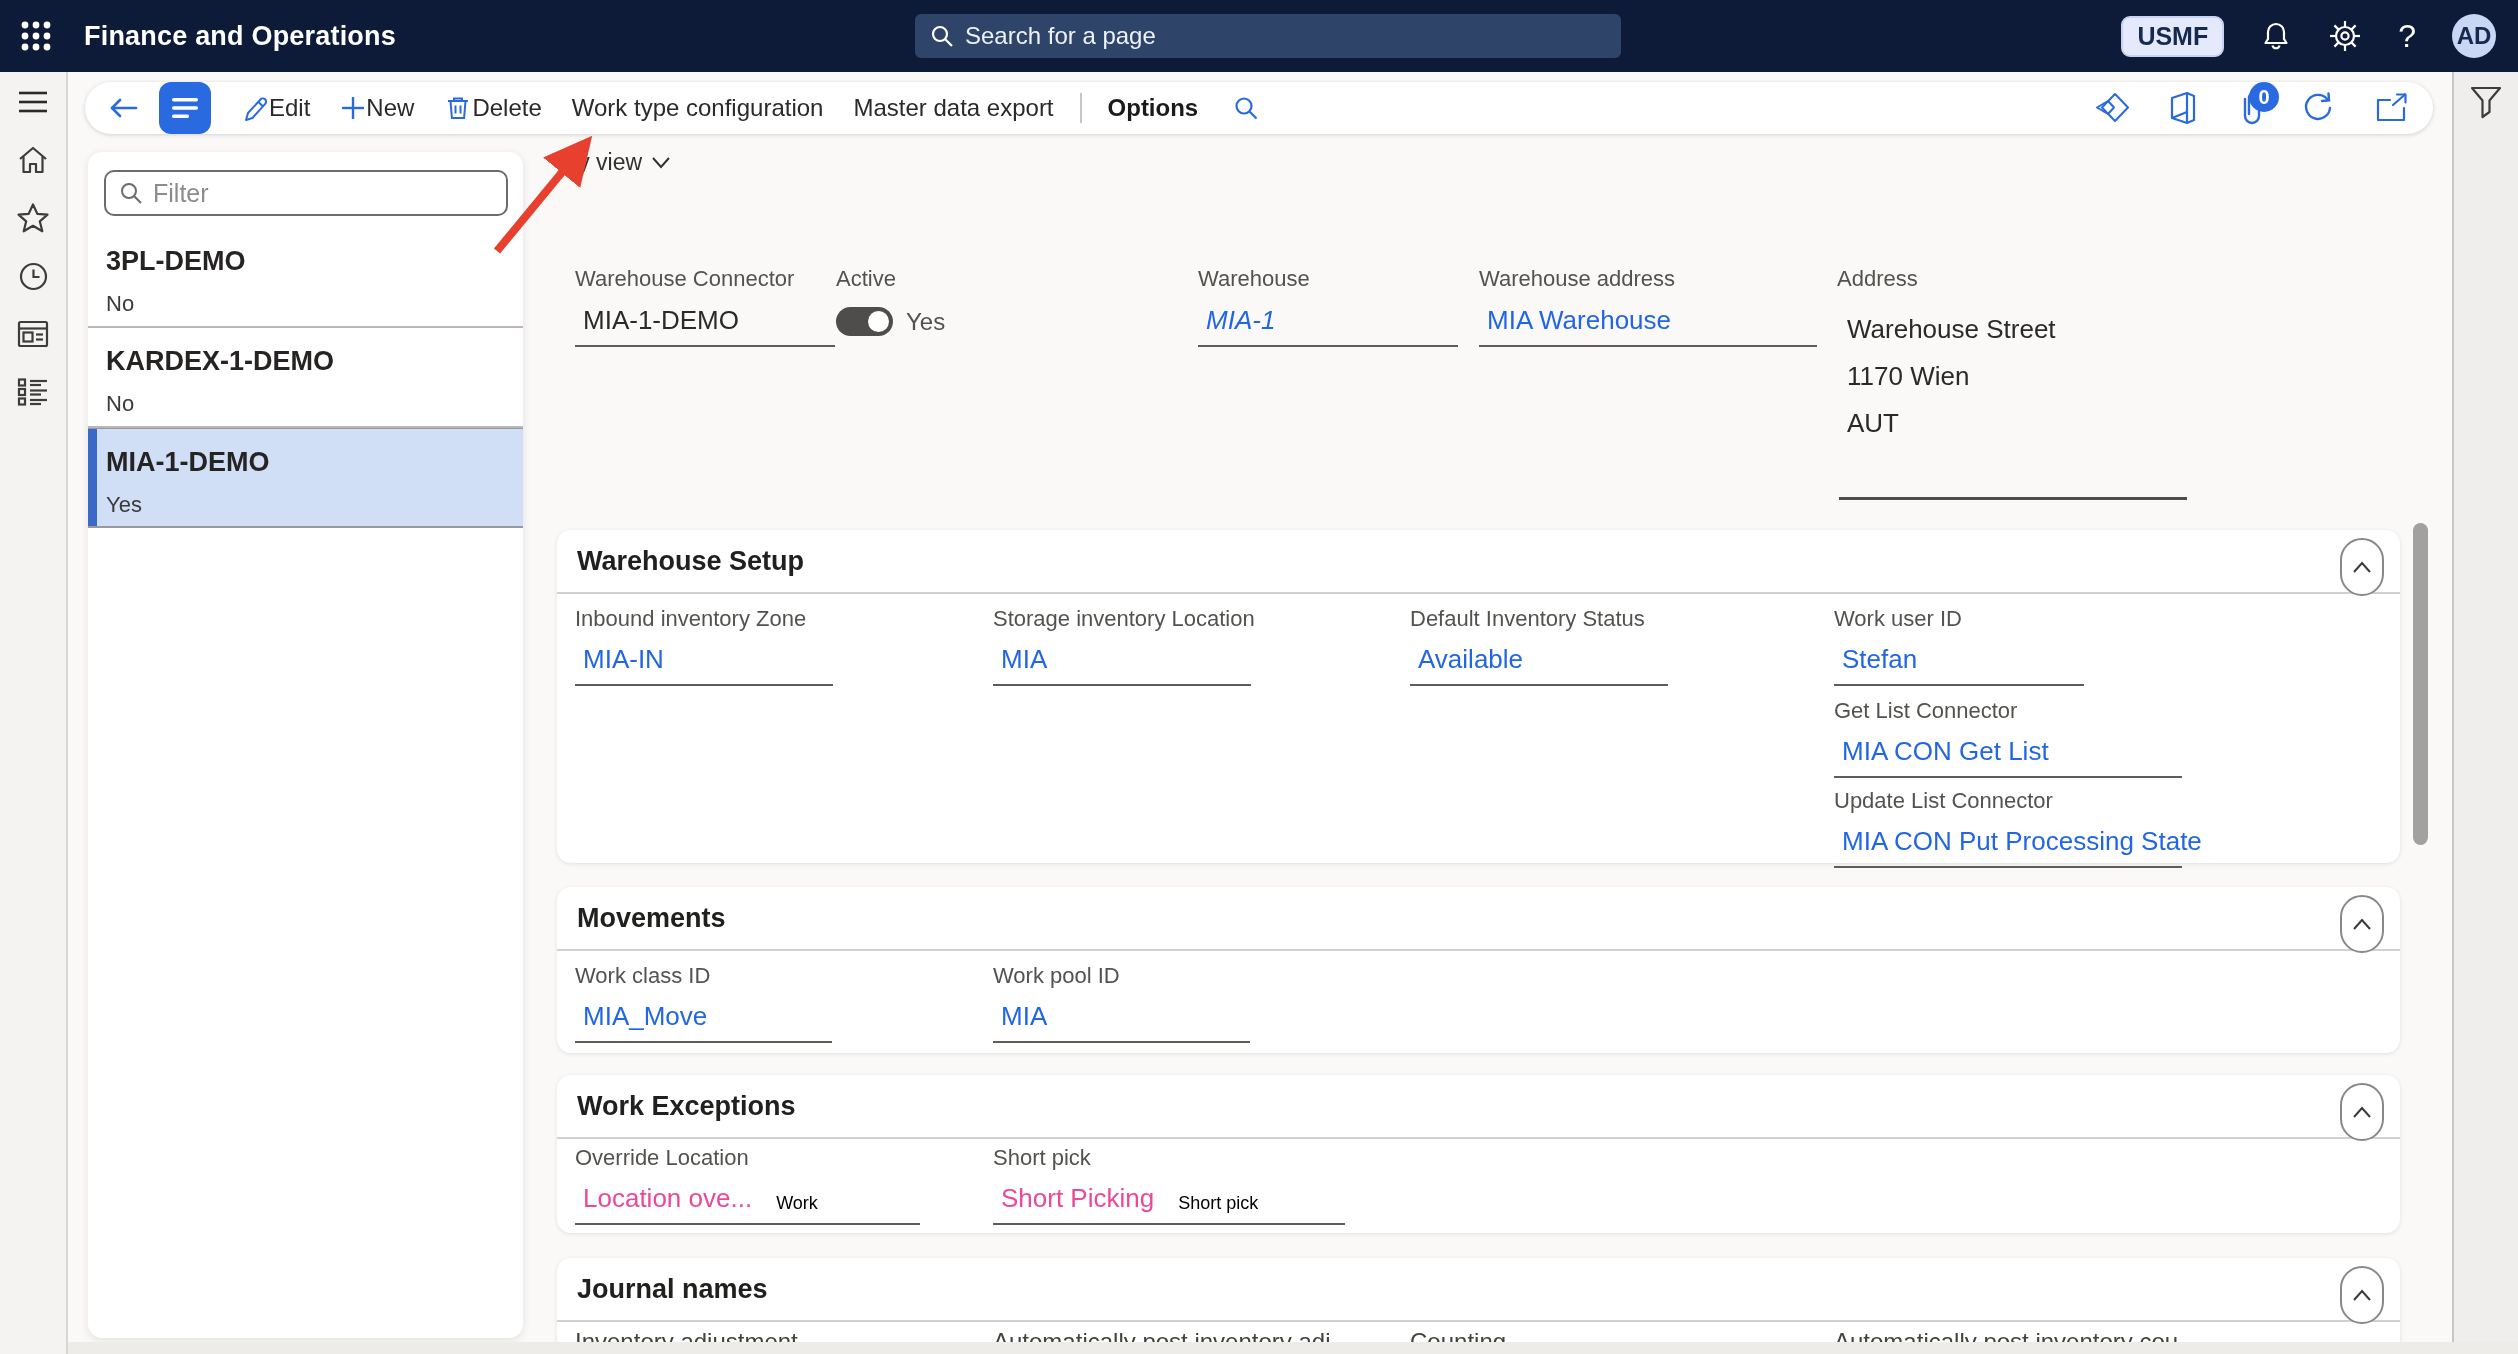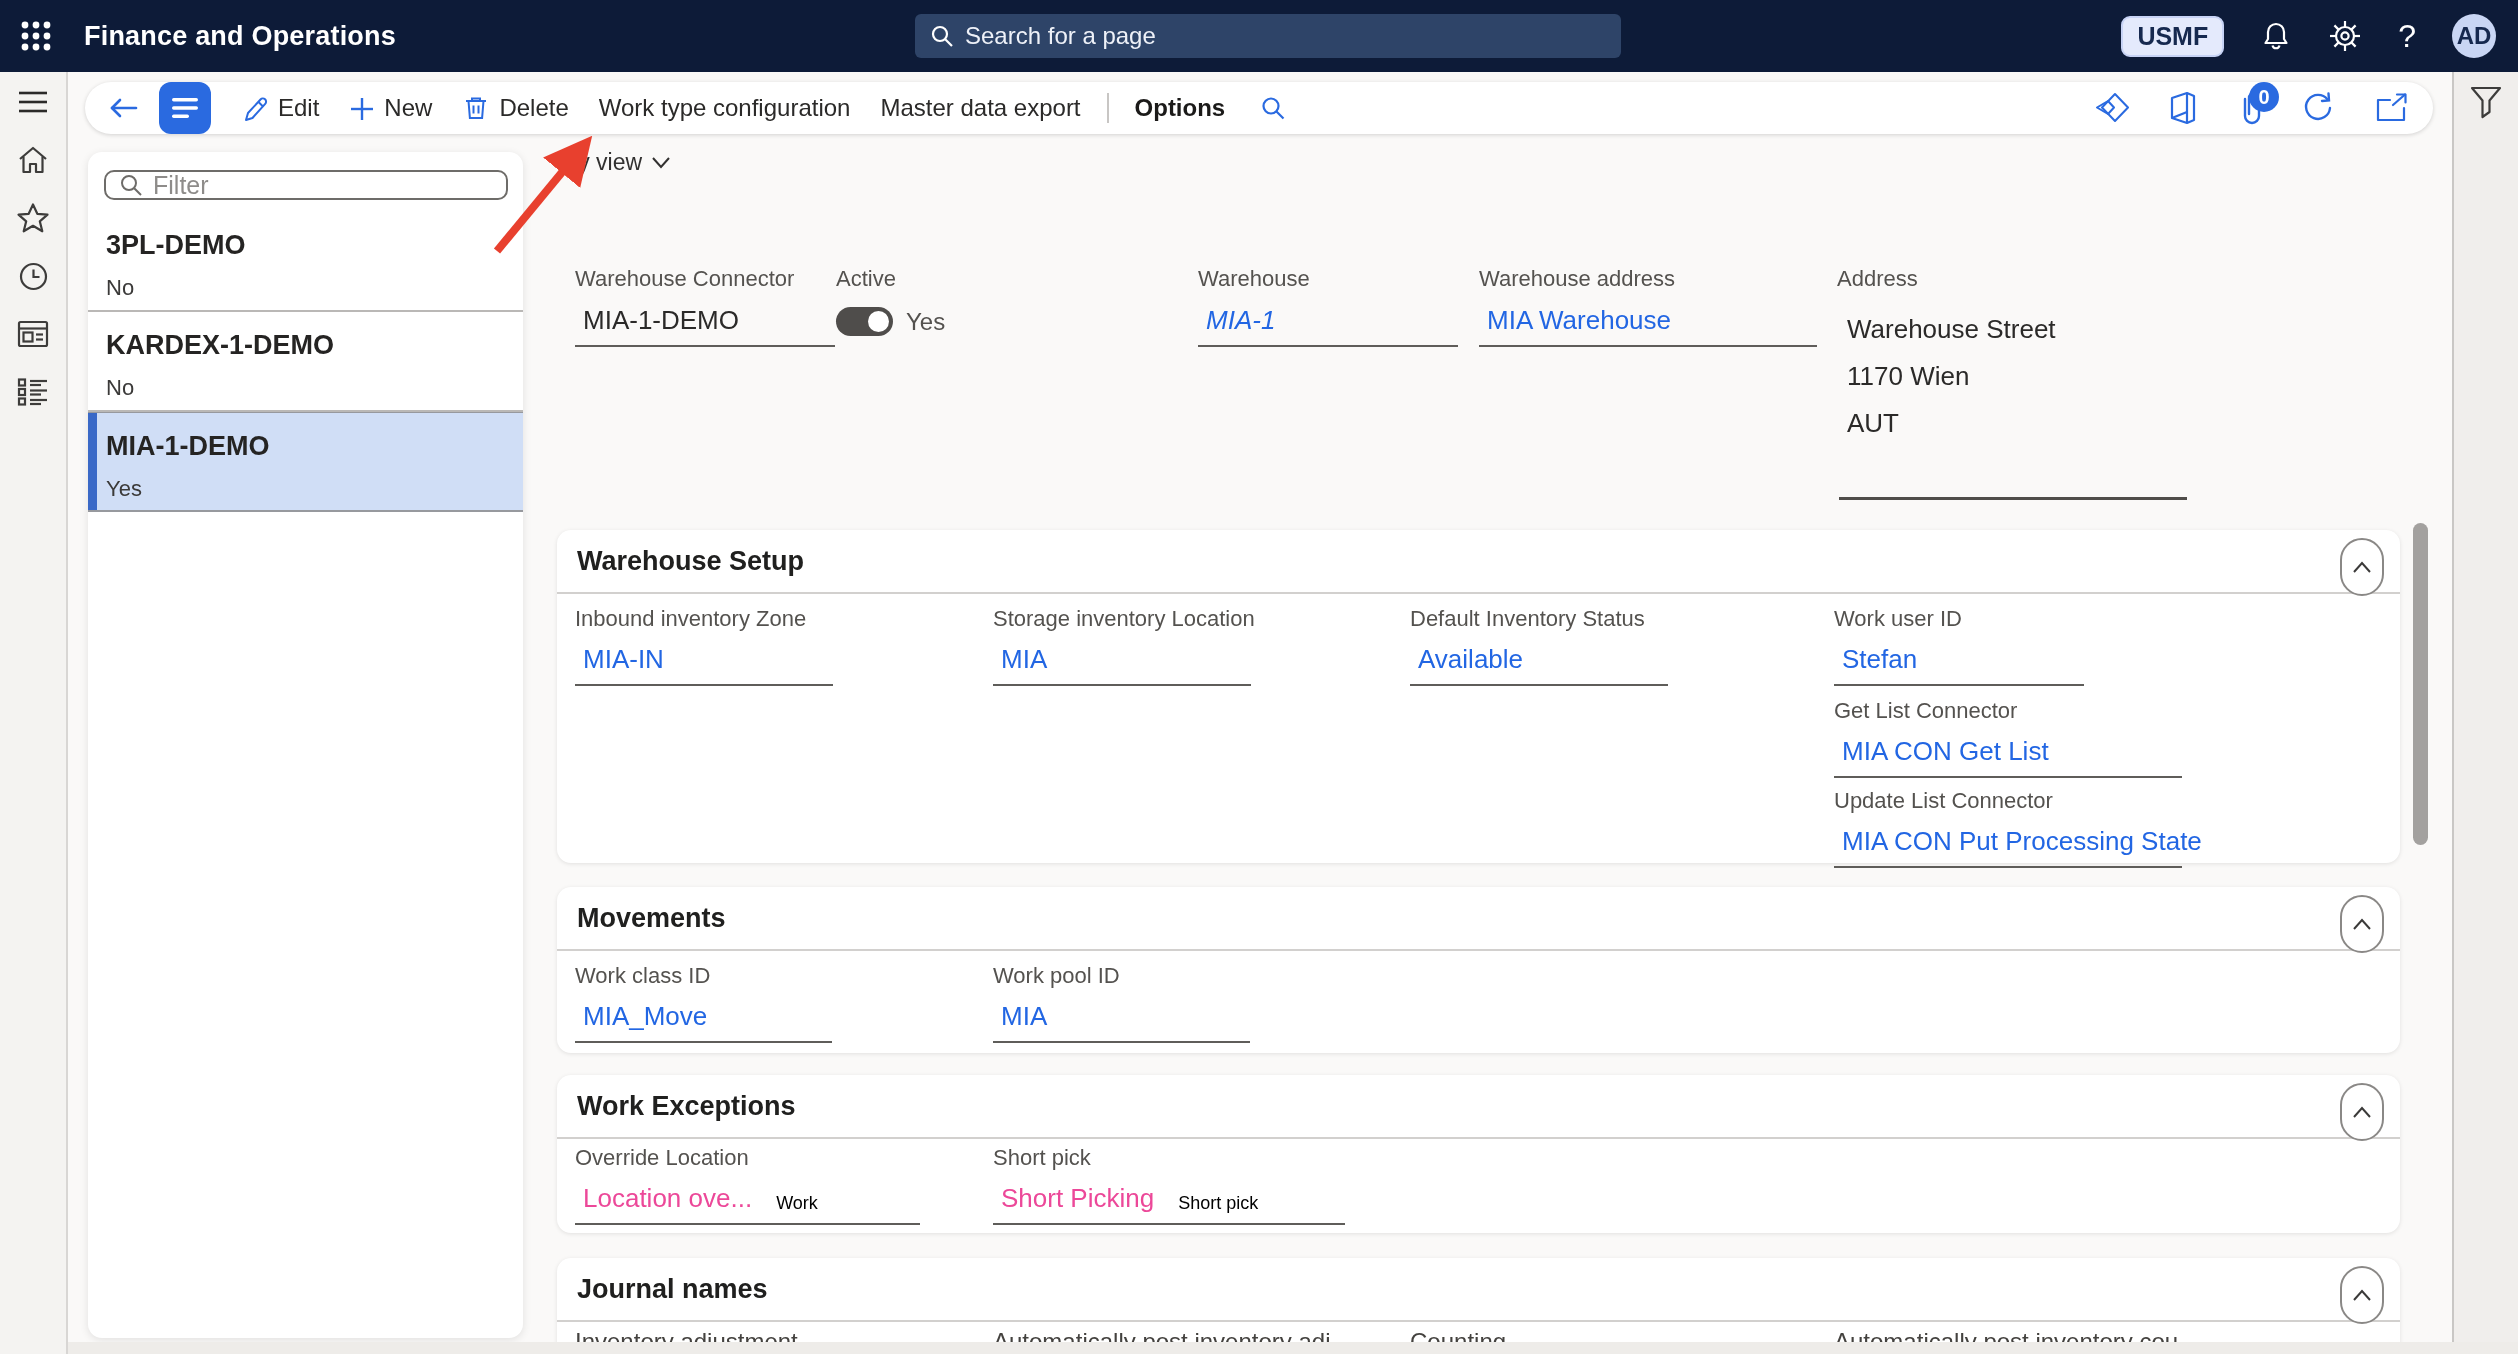--- a/index.html
+++ b/index.html
@@ -23,39 +23,39 @@
   .help-glyph { color:#fff; font-size:32px; cursor:pointer; }
   .avatar { width:44px; height:44px; border-radius:50%; background:#c9d6f4; color:#16294f; font-weight:bold; font-size:24px; display:flex; align-items:center; justify-content:center; cursor:pointer; }
 
   
   .siderail { position:absolute; left:0; top:72px; width:68px; height:1282px; background:#f4f3f1; border-right:2px solid #d8d6d4; display:flex; flex-direction:column; align-items:center; padding-top:14px; gap:26px; z-index:6; }
   .rail-btn { width:34px; height:32px; color:#3d3c3b; cursor:pointer; display:flex; align-items:center; justify-content:center; }
 
   
   .toolbar { position:absolute; left:85px; top:82px; width:2348px; height:52px; background:#ffffff; border-radius:28px;
              box-shadow:0 1px 4px rgba(0,0,0,.16); display:flex; align-items:center; padding:0 24px 0 20px; font-size:24px; color:#2b2a29; z-index:7; }
-  .tb-item { display:flex; align-items:flex-end; gap:9px; cursor:pointer; white-space:nowrap; color:#2b2a29; }
+  .tb-item { display:flex; align-items:center; cursor:pointer; white-space:nowrap; color:#2b2a29; }
   .tb-item + .tb-item { margin-left:30px; }
   .tb-icon { color:#2a6ae0; display:flex; }
   .back-btn { margin-right:4px; cursor:pointer; display:flex; }
   .bluelist-btn { width:52px; height:52px; background:#2a6ae0; border-radius:12px; margin-left:14px; display:flex; align-items:center; justify-content:center; cursor:pointer; flex:none; }
   .tb-divider { width:2px; height:30px; background:#c8c6c4; margin-left:26px; }
   .tb-bold { font-weight:bold; color:#1b1a19; }
   .tb-search { margin-left:34px; cursor:pointer; display:flex; }
   .tb-right { margin-left:auto; display:flex; align-items:center; gap:38px; }
   .tb-right .ric { color:#2a6ae0; cursor:pointer; display:flex; position:relative; }
   .clip-badge { position:absolute; right:-16px; top:-8px; width:30px; height:30px; border-radius:50%; background:#2a6ae0; color:#fff; font-size:20px; font-weight:bold; display:flex; align-items:center; justify-content:center; }
 
   
   .right-strip { position:absolute; right:0; top:72px; width:66px; height:1282px; background:#f0eeec; border-left:2px solid #c9c7c5; z-index:8; display:flex; justify-content:center; }
   .funnel { margin-top:12px; color:#3d3c3b; cursor:pointer; }
 
   
   .left-panel { position:absolute; left:88px; top:152px; width:435px; height:1186px; background:#fff; border-radius:14px; box-shadow:0 2px 8px rgba(0,0,0,.10); z-index:4; overflow:hidden; }
-  .filter-box { margin:18px 15px 12px 16px; height:30px; border:2px solid #6e6c69; border-radius:10px; display:flex; align-items:center; padding:0 12px; gap:9px; color:#7a7876; }
+  .filter-box { margin:18px 15px 12px 16px; height:46px; border:2px solid #6e6c69; border-radius:10px; display:flex; align-items:center; padding:0 12px; gap:9px; color:#7a7876; }
   .filter-box input { flex:1; border:none; outline:none; background:transparent; font-size:25px; font-family:inherit; color:#323130; min-width:0; }
   .filter-box input::placeholder { color:#8e8c8a; opacity:1; }
   .list-item { position:relative; height:100px; padding:18px 0 0 18px; border-bottom:2px solid #bab8b6; cursor:pointer; }
   .li-name { font-size:27px; font-weight:bold; color:#252423; }
   .li-sub { font-size:22px; color:#3b3a39; margin-top:14px; }
   .list-item.selected { background:#d0def6; border-top:1px solid #97999e; border-bottom:2px solid #97999e; }
   .list-item.selected::before { content:""; position:absolute; left:0; top:0; bottom:0; width:9px; background:#3a69c7; }
   .list-item.selected .li-name,
   .list-item.selected .li-sub { margin-left:0; }
 

